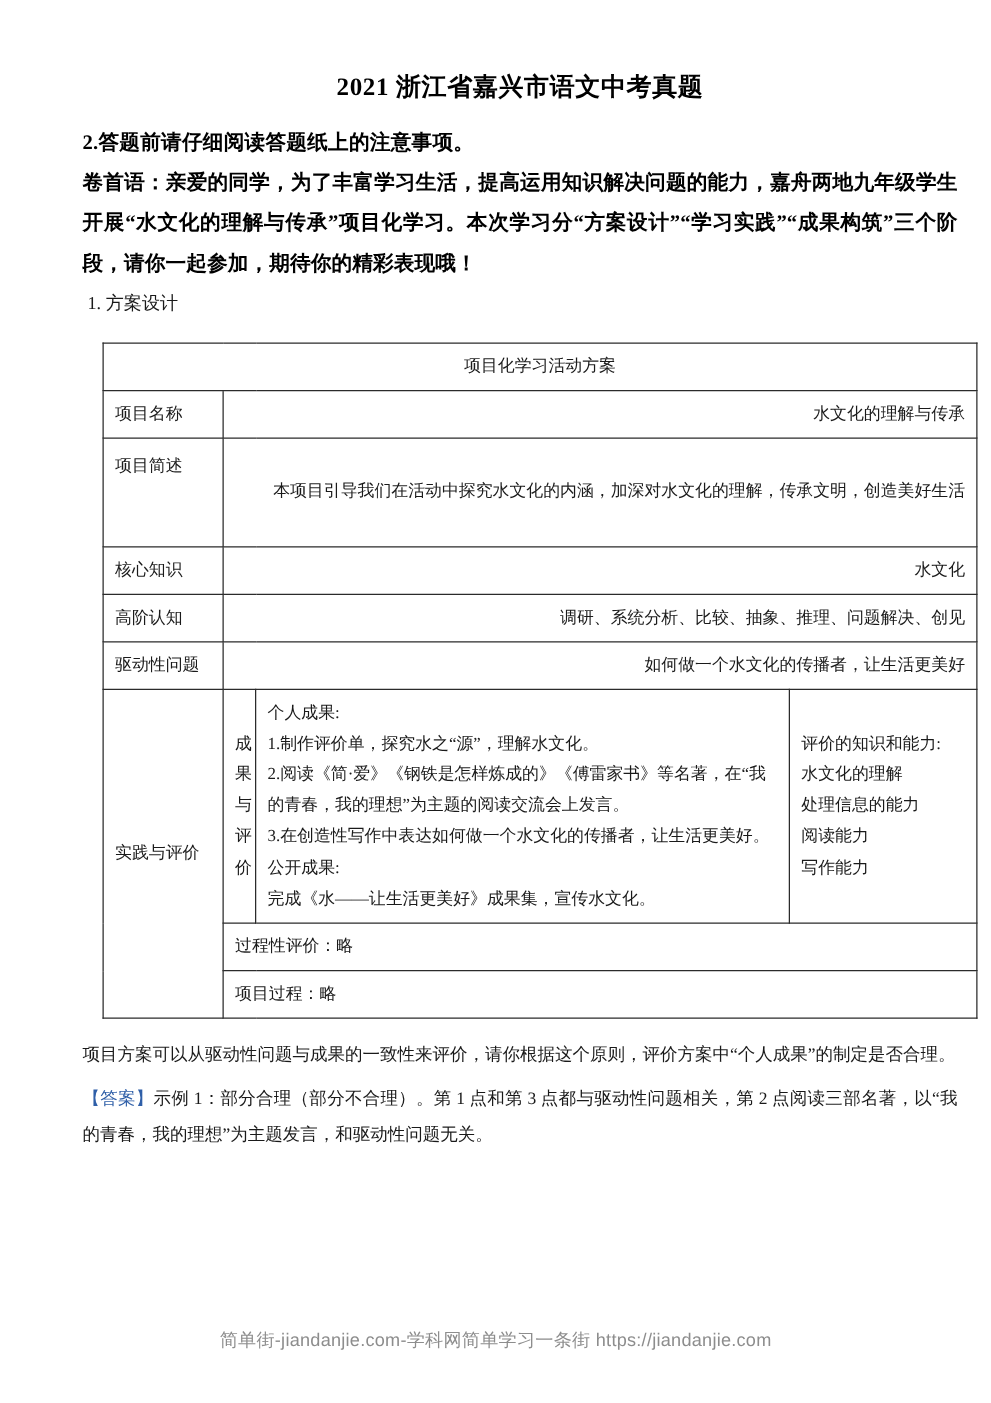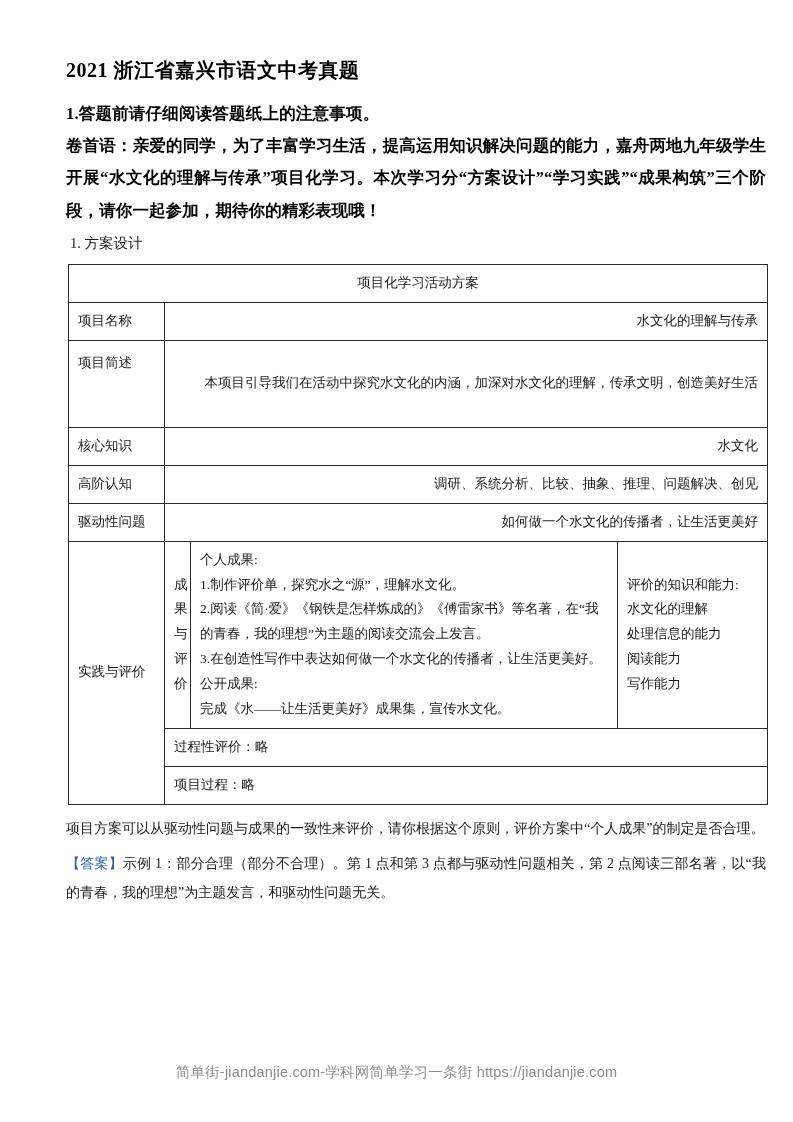--- a/index.html
+++ b/index.html
@@ -24,20 +24,21 @@
     box-sizing: border-box;
   }
   .content {
     position: absolute;
     left: 66px;
     top: 56px;
     width: 700px;
   }
 
   .doc-title {
+    text-align: center;
     font-size: 20px;
     font-weight: bold;
     letter-spacing: 0.5px;
     margin: 0 0 14px 0;
     line-height: 1.4;
   }
 
   .notice-line {
     font-size: 16.5px;
     font-weight: bold;
@@ -60,21 +61,21 @@
     font-weight: normal;
     line-height: 2.0;
     margin: 2px 0 6px 4px;
     color: #1a1a1a;
   }
 
   table.plan {
     border-collapse: collapse;
     width: 700px;
     table-layout: fixed;
-    margin: 2px;
+    margin: 16px;
   }
   table.plan td {
     border: 1px solid #2b2b2b;
     font-size: 13.5px;
     color: #1a1a1a;
     line-height: 1.85;
     padding: 6px 9px;
     vertical-align: middle;
     word-break: break-all;
   }
@@ -152,21 +153,21 @@
   }
 </style>
 </head>
 <body>
 
 <div class="page">
   <div class="content">
 
     <h1 class="doc-title">2021 浙江省嘉兴市语文中考真题</h1>
 
-    <p class="notice-line">1.答题前请仔细阅读答题纸上的注意事项。</p>
+    <p class="notice-line">2.答题前请仔细阅读答题纸上的注意事项。</p>
 
     <p class="preamble">卷首语：亲爱的同学，为了丰富学习生活，提高运用知识解决问题的能力，嘉舟两地九年级学生开展“水文化的理解与传承”项目化学习。本次学习分“方案设计”“学习实践”“成果构筑”三个阶段，请你一起参加，期待你的精彩表现哦！</p>
 
     <p class="section-label">1. 方案设计</p>
 
     <table class="plan">
       <colgroup>
         <col style="width:96px">
         <col style="width:26px">
         <col>

